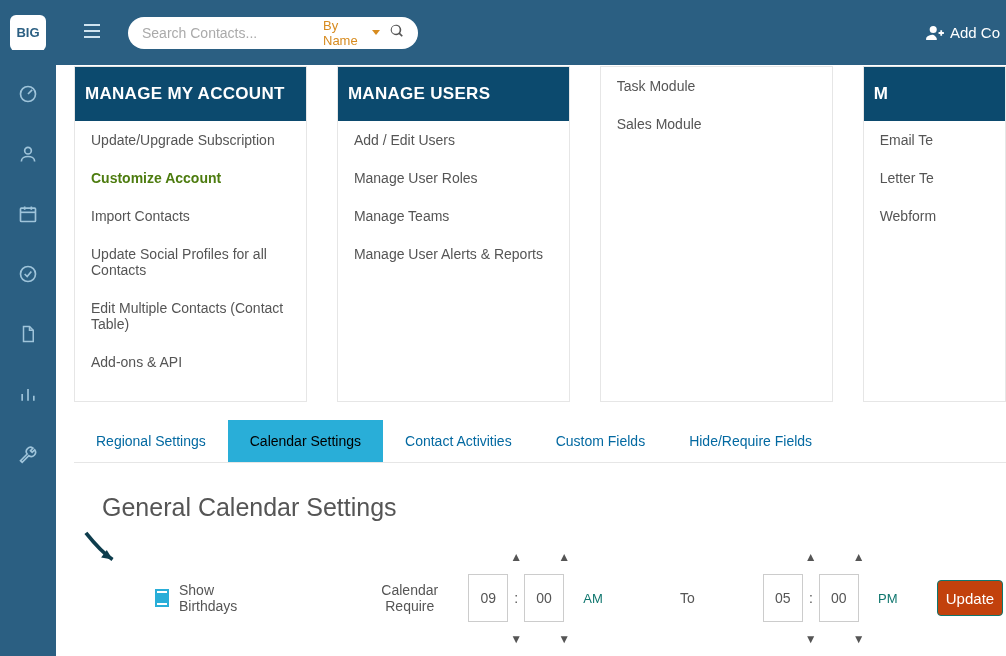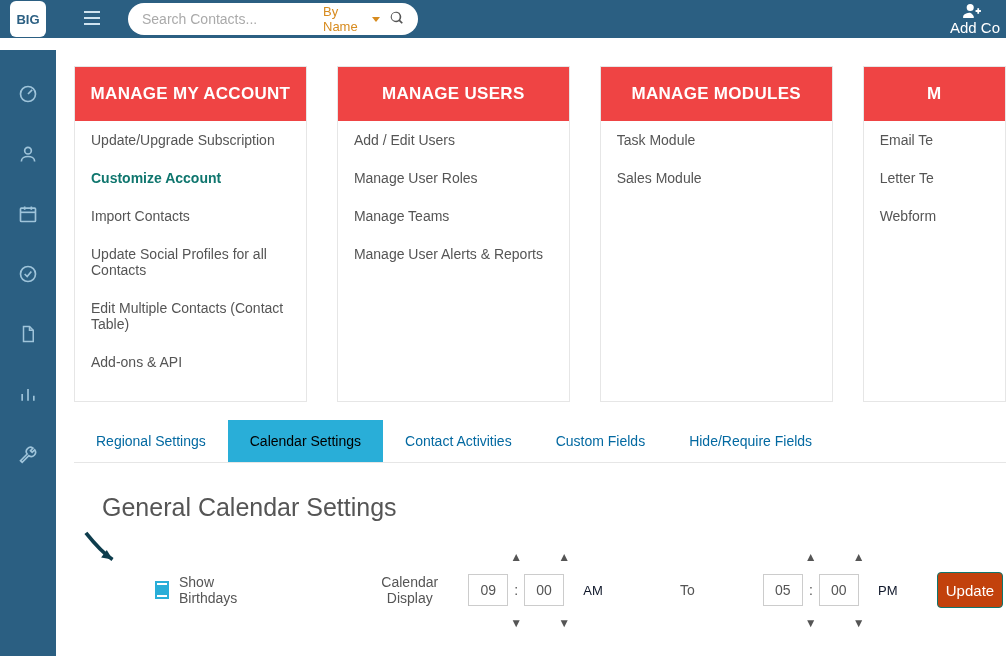--- a/index.html
+++ b/index.html
@@ -1,44 +1,44 @@
 <!DOCTYPE html>
 <html><head>
 <meta charset="utf-8">
 <style>
 * { margin:0; padding:0; box-sizing:border-box; font-family:"Segoe UI",Arial,sans-serif; }
 body { background:#fff; width:1006px; height:656px; overflow:hidden; position:relative; }
 
 
-.topbar { height:38px; background:#2b5f82; display:flex; align-items:center; padding:0 10px; color:#fff; position:relative; }
+.topbar { height:65px; background:#2b5f82; display:flex; align-items:center; padding:0 10px; color:#fff; position:relative; }
 .logo { width:36px; height:36px; background:#fff; border-radius:6px; display:flex; align-items:center; justify-content:center; color:#2b5f82; font-weight:700; font-size:13px; margin-right:38px; }
 .menu-toggle { color:#cfe3ef; margin-right:28px; font-size:15px; cursor:pointer; }
 .searchwrap { background:#fff; height:32px; width:290px; border-radius:16px; display:flex; align-items:center; padding:0 14px; position:relative; }
 .searchwrap input { border:none; outline:none; font-size:14px; color:#888; flex:1; background:transparent; }
 .searchwrap input::placeholder { color:#aaa; }
 .byname { color:#d78b1f; font-size:13px; margin-right:10px; display:flex; align-items:center; }
 .byname .caret { display:inline-block; width:0; height:0; border-left:4px solid transparent; border-right:4px solid transparent; border-top:5px solid #d78b1f; margin-left:4px; }
 .search-icon { color:#555; font-size:14px; }
-.addc { position:absolute; right:6px; display:flex; align-items:center; font-size:15px; color:#fff;flex-direction:column; }
+.addc { position:absolute; right:6px; display:flex; align-items:center; font-size:15px; color:#fff; }
 .addc svg { margin-right:6px; }
 
 
 .rail { position:absolute; top:50px; left:0; bottom:0; width:56px; background:#2b5f82; display:flex; flex-direction:column; align-items:center; padding-top:32px; gap:36px; }
 .rail .ritem { color:#9fc4da; width:24px; height:24px; display:flex; align-items:center; justify-content:center; cursor:pointer; }
 .rail svg { display:block; }
 
 
 .content { position:absolute; top:50px; left:56px; right:0; bottom:0; padding:16px 0 0 18px; overflow:hidden; }
 
 .cards { display:flex; gap:30px; }
 .card { width:260px; background:#fff; border:1px solid #e6e6e6; }
-.card-hd { background:#ef4444; color:#fff; text-align:center; font-weight:700; font-size:17px; padding:17px 10px; letter-spacing:0.3px; }
+.card-hd { background:#0c4a6e; color:#fff; text-align:left; font-weight:700; font-size:17px; padding:17px 10px; letter-spacing:0.3px; }
 .card-items { min-height:280px; }
 .card-item { padding:11px 16px; font-size:14px; color:#555; cursor:pointer; }
-.card-item.active { color:#0f766e; font-weight:600; }
+.card-item.active { color:#4d7c0f; font-weight:600; }
 .card4 { width:160px; min-width:100px; overflow:hidden; }
 
 
 .tabs { margin-top:18px; display:flex; border-bottom:1px solid #e6e6e6; }
 .tab { padding:13px 22px; font-size:14px; color:#0369a1; cursor:pointer; }
 .tab.active { background:#29aed8; color:#000000; }
 
 
 .calsec { padding:30px 28px 0 28px; position:relative; }
 .calsec h2 { font-size:25px; font-weight:400; color:#555; margin-bottom:26px; }
@@ -48,22 +48,22 @@
 .chkwrap { display:flex; align-items:center; gap:10px;padding-left:27px; }
 .chk { width:18px; height:18px; border:2px solid #29aed8; display:flex; align-items:center; justify-content:center; cursor:pointer; }
 .chk .fill { width:10px; height:10px; background:#29aed8; }
 .chklabel { font-size:14px; color:#555; }
 
 .timelabel { font-size:14px; color:#555; width:70px; text-align:center; margin-left:110px; }
 .to { font-size:14px; color:#555; margin:0 38px; }
 
 .spinner { display:flex; flex-direction:column; align-items:center; }
 .pairs { display:flex; align-items:center; gap:6px; }
-.numbox { width:40px; height:32px; border:1px solid #ccc; display:flex; align-items:center; justify-content:center; font-size:14px; color:#555; }
-.ampm { width:38px; height:32px; display:flex; align-items:center; justify-content:center; font-size:13px; color:#0f172a; margin-left:4px; }
+.numbox { width:40px; height:48px; border:1px solid #ccc; display:flex; align-items:center; justify-content:center; font-size:14px; color:#555; }
+.ampm { width:38px; height:32px; display:flex; align-items:center; justify-content:center; font-size:13px; color:#0f766e; margin-left:4px; }
 .colon { font-size:14px; color:#555; }
 .arrows { display:flex; gap:26px; }
 .arrowbtn { width:22px; height:18px; display:flex; align-items:center; justify-content:center; color:#555; cursor:pointer; font-size:12px; }
 .arrows-row-top { margin-bottom:8px; }
 .arrows-row-bot { margin-top:8px; }
 
 .update { margin-left:auto; margin-right:40px; background:#c2410c; color:#fff; border:1px solid #0f766e; border-radius:4px; height:36px; padding:0 8px; font-size:15px; cursor:pointer; }
 </style>
 </head>
 <body>
@@ -166,21 +166,20 @@
     <div class="card">
       <div class="card-hd">MANAGE USERS</div>
       <div class="card-items">
         <div class="card-item">Add / Edit Users</div>
         <div class="card-item">Manage User Roles</div>
         <div class="card-item">Manage Teams</div>
         <div class="card-item">Manage User Alerts &amp; Reports</div>
       </div>
     </div>
     <div class="card">
-      <div class="card-hd">MANAGE MODULES</div>
       <div class="card-items">
         <div class="card-item">Task Module</div>
         <div class="card-item">Sales Module</div>
       </div>
     </div>
     <div class="card card4">
       <div class="card-hd">M</div>
       <div class="card-items">
         <div class="card-item">Email Te</div>
         <div class="card-item">Letter Te</div>
@@ -206,21 +205,21 @@
         </svg>
     </div>
     <div class="calrow">
       <div class="chkwrap">
         <div class="chk">
             <div class="fill"></div>
           </div>
         <div class="chklabel">Show Birthdays</div>
       </div>
 
-      <div class="timelabel">Calendar Display</div>
+      <div class="timelabel">Calendar Require</div>
 
       <div class="spinner">
         <div class="arrows arrows-row-top">
           <div class="arrowbtn">▲</div>
           <div class="arrowbtn">▲</div>
         </div>
         <div class="pairs">
           <div class="numbox">09</div>
           <div class="colon">:</div>
           <div class="numbox">00</div>

